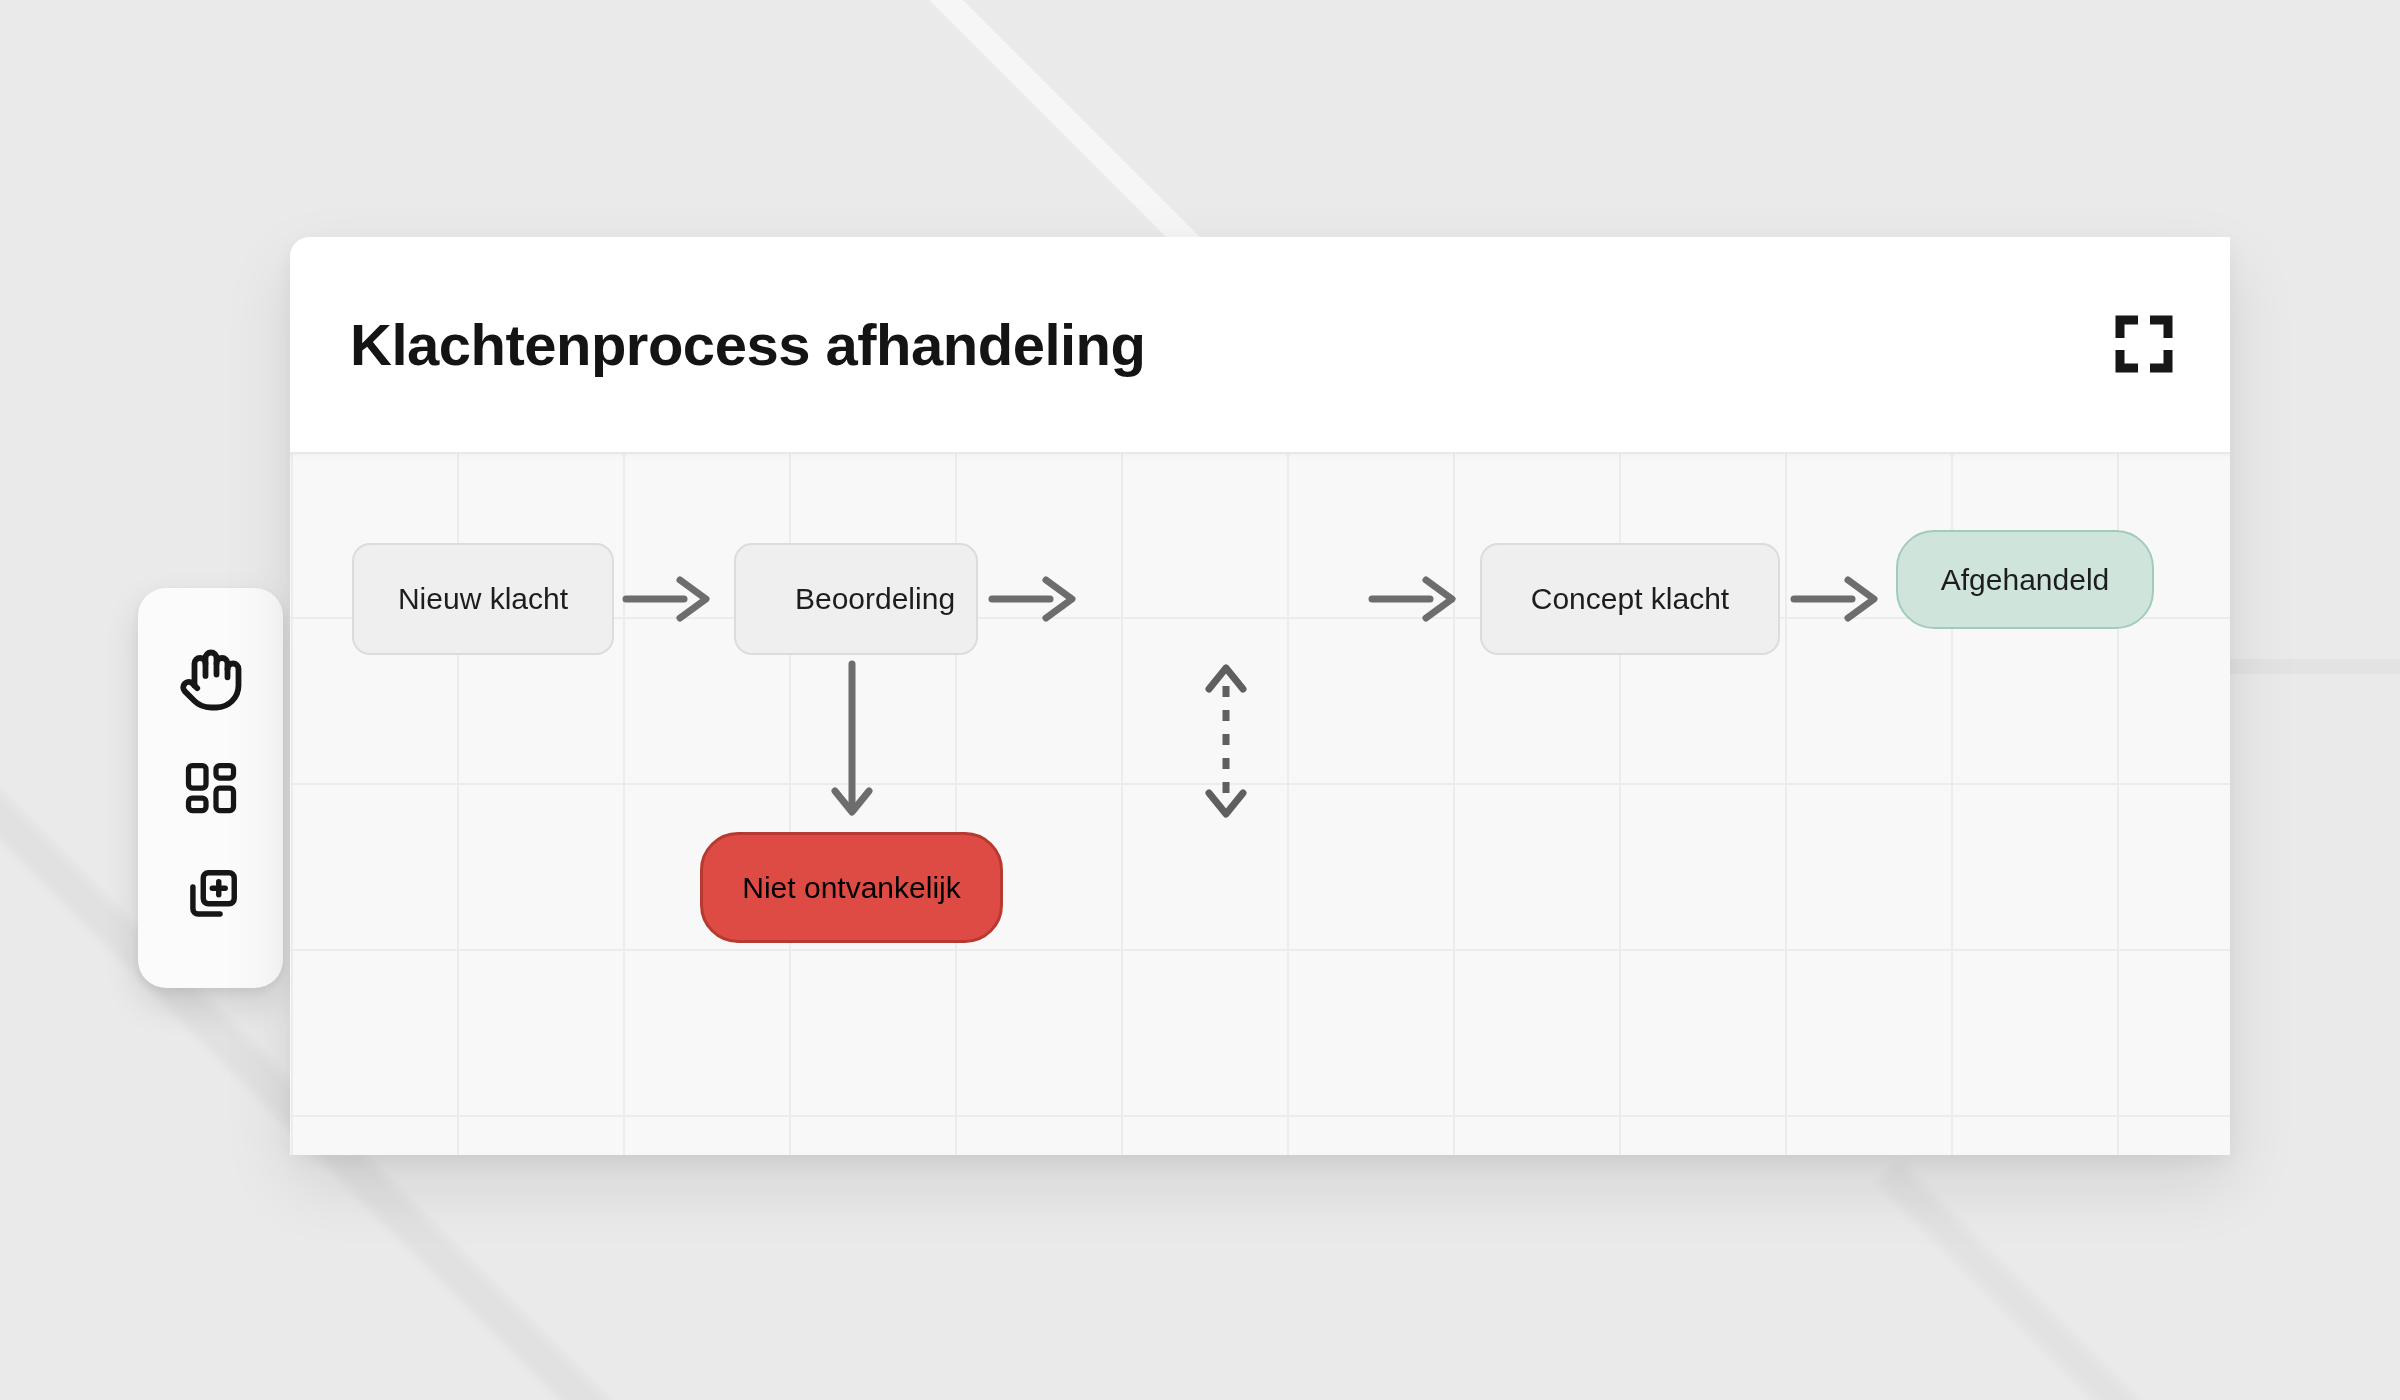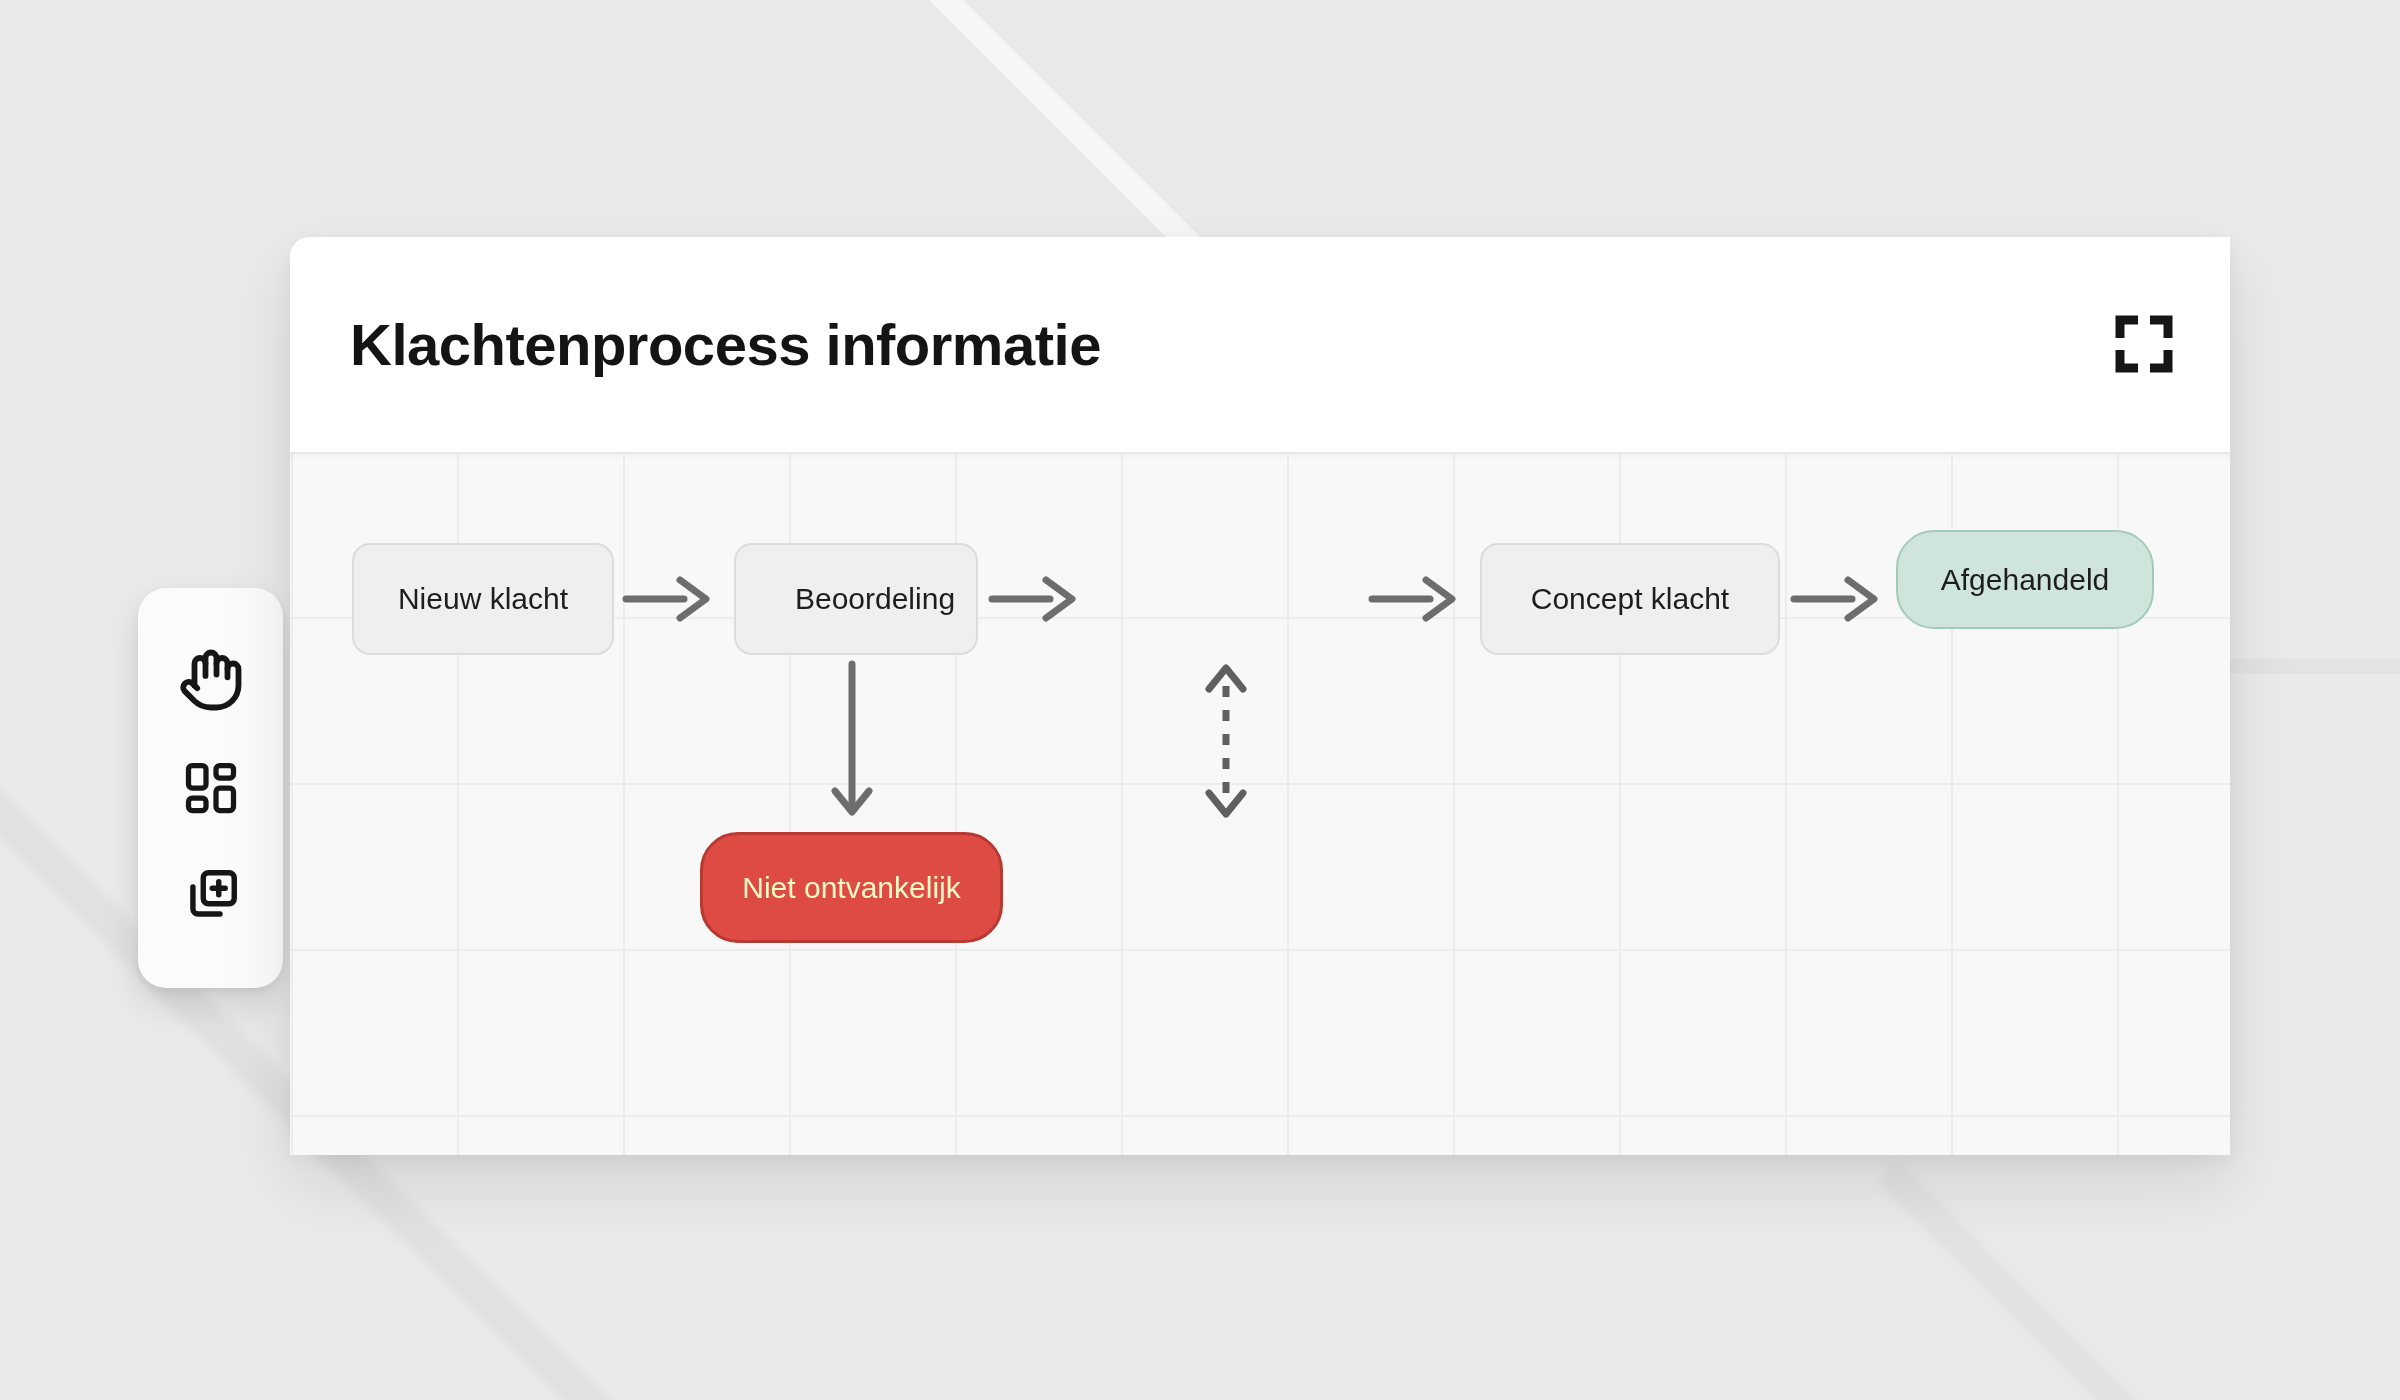--- a/index.html
+++ b/index.html
@@ -70,21 +70,21 @@
   .node.neutral{
     background:#efefef;border:2px solid #dcdcdc;border-radius:18px;
     height:112px;top:89px;
   }
   .node.success{
     background:#cfe5db;border:2px solid #a2cbbb;border-radius:38px;
     height:99px;top:76px;align-items:center;
   }
   .node.danger{
     background:#de4b44;border:3px solid #b8392f;border-radius:38px;
-    color:#fef9c3;height:111px;top:378px;
+    color:#000000;height:111px;top:378px;
   }
   .node.warning{
     background:#f6a725;border:3px solid #d98f17;border-radius:38px;
     color:#1d1508;height:111px;top:378px;
   }
   .n1{left:62px;width:262px;}
   .n2{left:444px;width:244px;padding-left:38px;}
   .n3{left:806px;width:260px;}
   .n4{left:1190px;width:300px;}
   .n5{left:1606px;width:258px;}
@@ -149,21 +149,21 @@
         <path d="M12.5 9h5"></path>
         <path d="M5 8.5V17a2 2 0 0 0 2 2h8.5"></path>
       </svg>
     </span>
   </button>
 </div>
 
 <div class="card">
 
   <div class="card-header">
-    <div class="card-title">Klachtenprocess informatie</div>
+    <div class="card-title">Klachtenprocess afhandeling</div>
     <button class="fullscreen-btn">
       <span>
         <svg width="72" height="72" viewBox="0 0 24 24" fill="none" stroke="#161616" stroke-width="3" stroke-linecap="butt" stroke-linejoin="miter">
           <path d="M4 10V4h6"></path>
           <path d="M14 4h6v6"></path>
           <path d="M20 14v6h-6"></path>
           <path d="M10 20H4v-6"></path>
         </svg>
       </span>
     </button>

